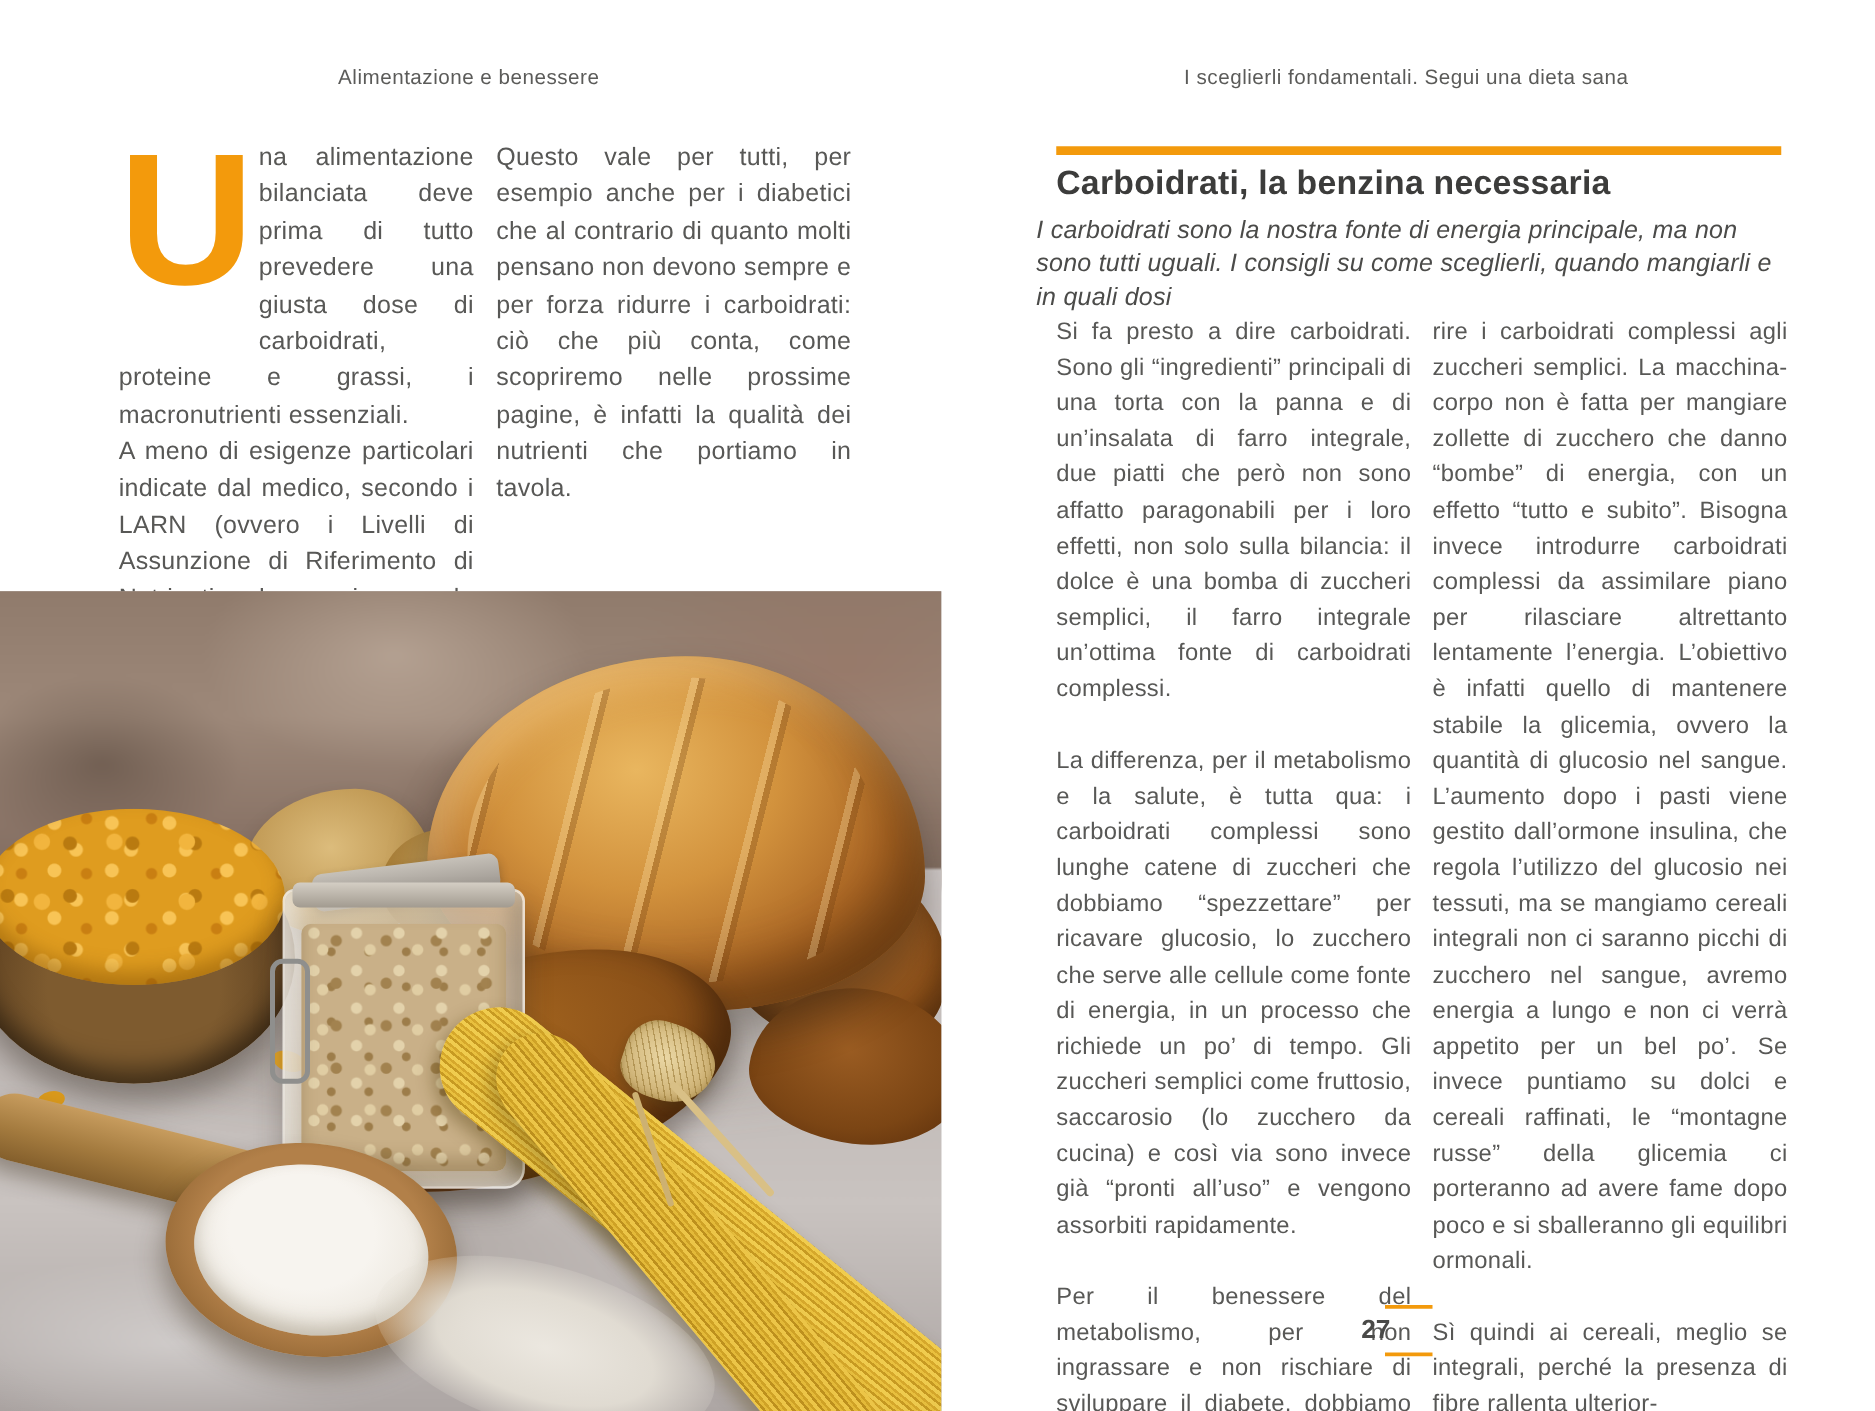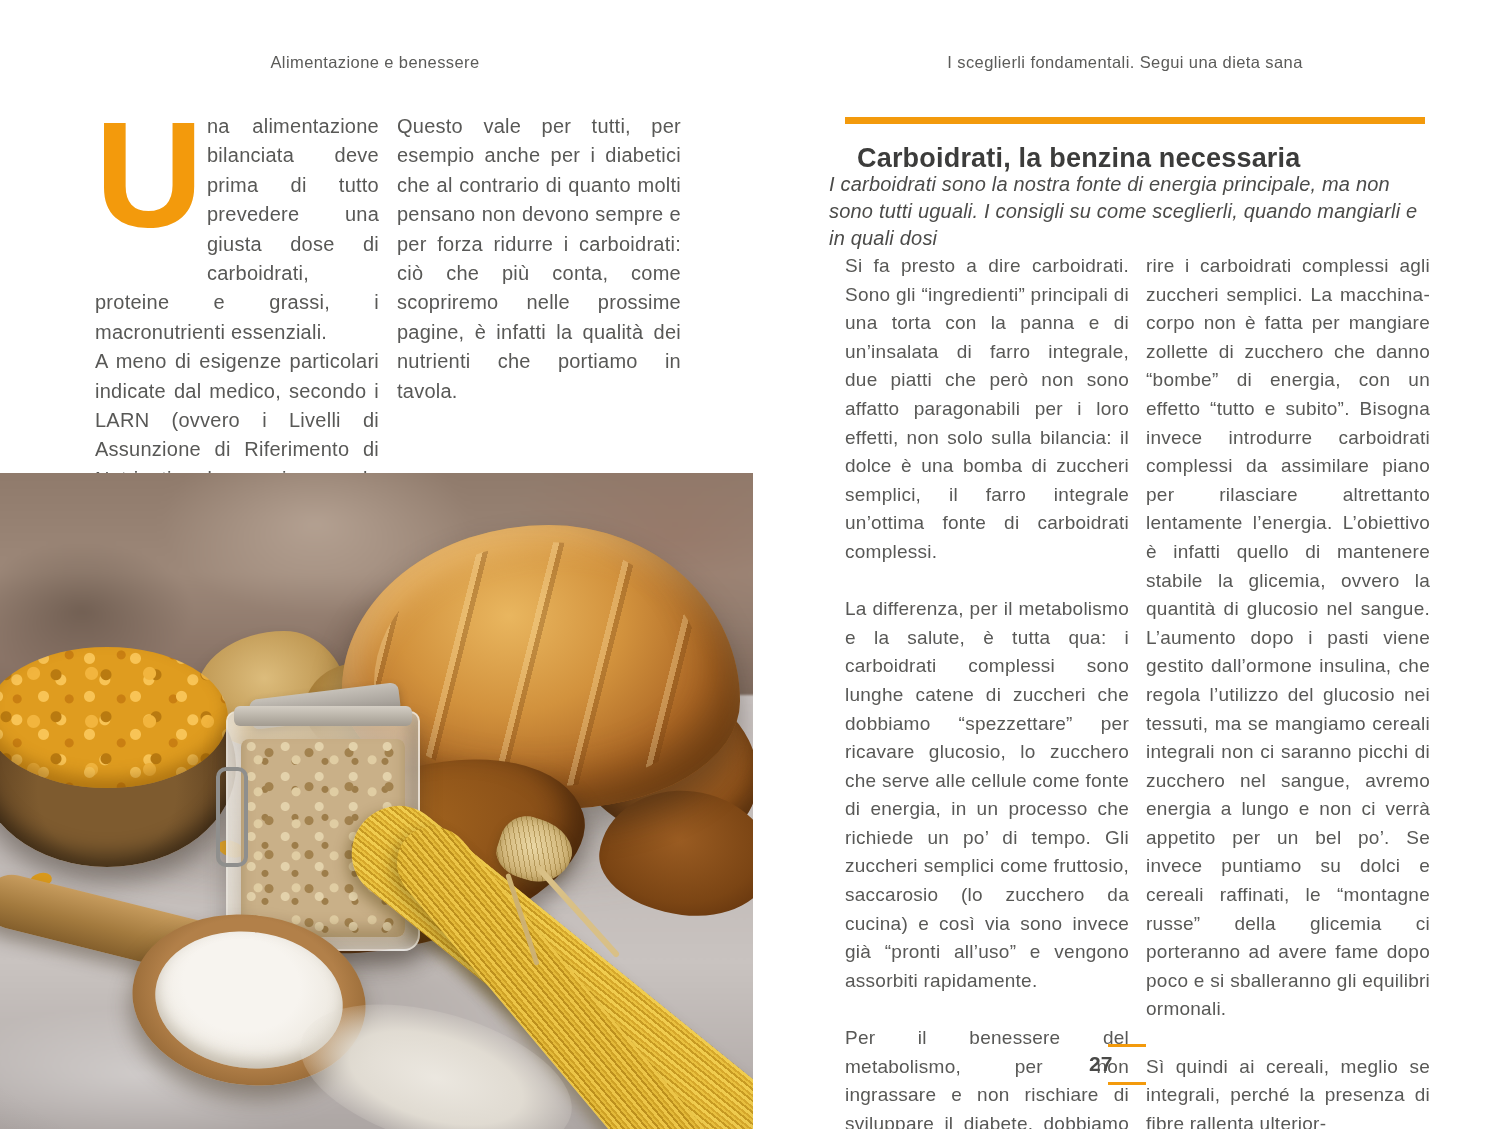--- a/index.html
+++ b/index.html
@@ -27,21 +27,21 @@
   .dropcap{
     float:left;width:102px;height:146px;margin:4px 10px 0 0;
     font-size:150px;line-height:118px;font-weight:bold;color:#F39A0C;
     text-align:left;letter-spacing:0;
   }
 
   
   .title-rule{position:absolute;left:845px;top:117px;width:580px;height:7px;background:#F39A0C;}
   .article-title{
     position:absolute;left:845px;top:131px;width:590px;
-    font-size:27px;font-weight:bold;color:#3C3C3B;letter-spacing:.2px;margin:12px;
+    font-size:27px;font-weight:bold;color:#3C3C3B;letter-spacing:.2px;margin:0;
   }
   .standfirst{
     position:absolute;left:829px;top:171px;width:592px;margin:0;
     font-size:20px;font-style:italic;line-height:27px;color:#4b4b49;letter-spacing:.2px;
   }
   .body-col{
     position:absolute;top:252px;width:284px;
     font-size:19px;line-height:28.6px;text-align:justify;
     color:#585856;letter-spacing:.25px;
   }

